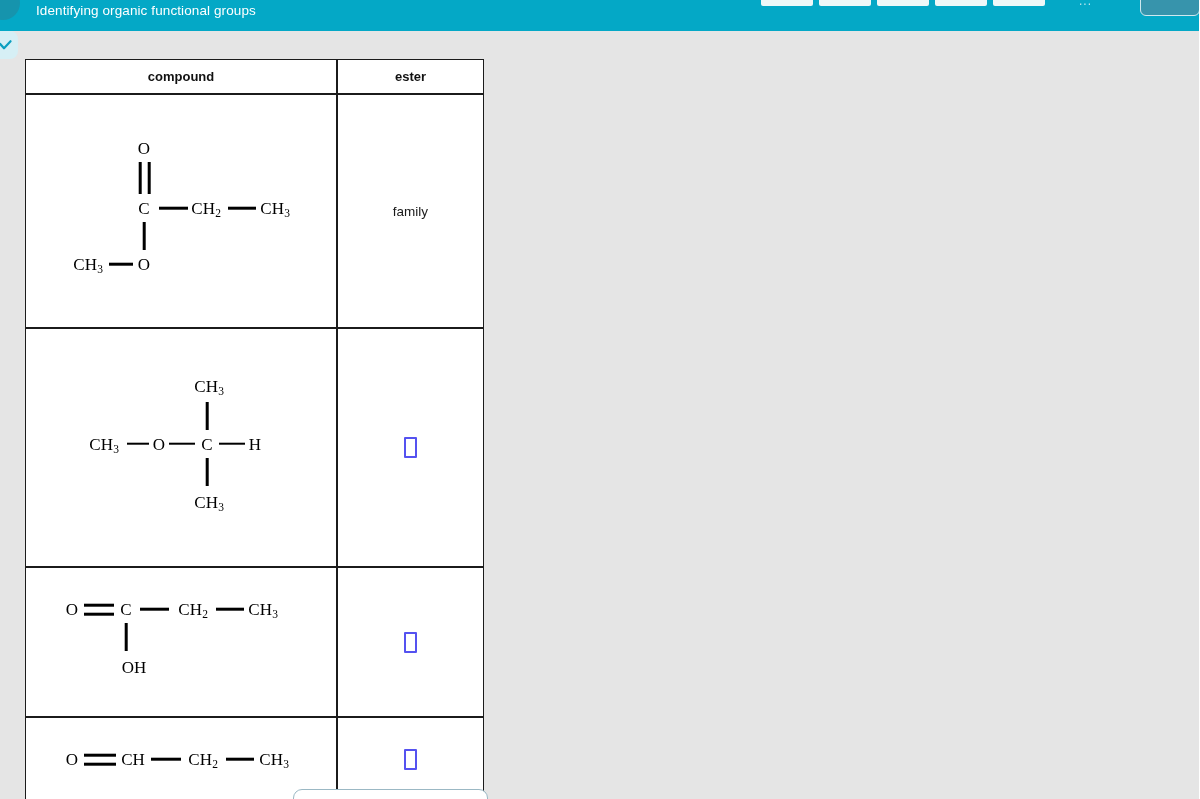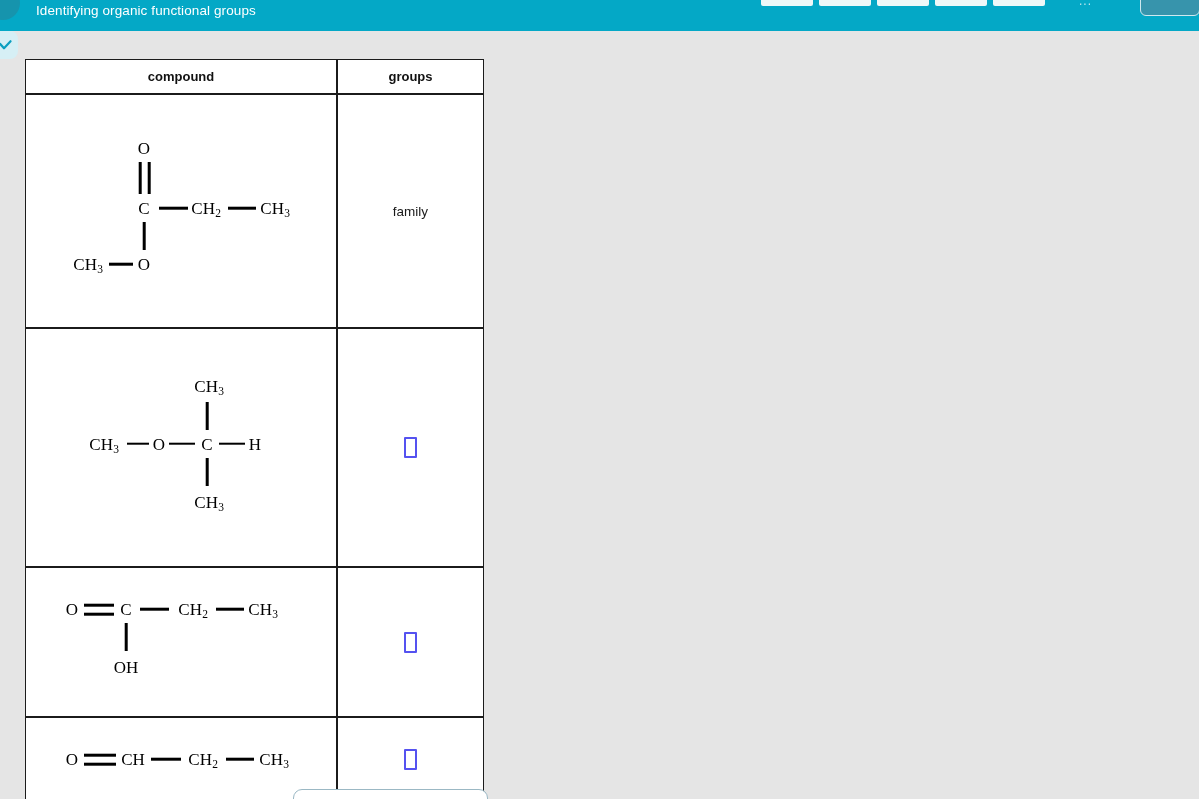--- a/index.html
+++ b/index.html
@@ -243,21 +243,21 @@
 
   <div class="sheet">
     <table class="qtable">
       <colgroup>
         <col class="c-compound">
         <col class="c-family">
       </colgroup>
       <thead>
         <tr>
           <th class="hcell">compound</th>
-          <th class="hcell">groups</th>
+          <th class="hcell">ester</th>
         </tr>
       </thead>
       <tbody>
 
         <tr>
           <td class="compound-cell h-r1">
             <div class="struct" style="width:260px;height:170px;">
 
               <div class="bond-v" style="left:89px; top:36px; height:32px;"></div>
               <div class="bond-v" style="left:98px; top:36px; height:32px;"></div>
@@ -318,21 +318,21 @@
               <div class="bond-h" style="left:84px; top:22px; width:29px;"></div>
 
               <div class="bond-h" style="left:160px; top:22px; width:28px;"></div>
 
               <div class="bond-v" style="left:70px; top:36px; height:28px;"></div>
 
               <div class="atom" style="left:16px;  top:22px;">O</div>
               <div class="atom" style="left:70px;  top:22px;">C</div>
               <div class="atom" style="left:137px; top:22px;">CH<sub>2</sub></div>
               <div class="atom" style="left:207px; top:22px;">CH<sub>3</sub></div>
-              <div class="atom" style="left:70px;  top:80px;font-family:Liberation Serif, serif;">OH</div>
+              <div class="atom" style="left:78px;  top:80px;font-family:Liberation Serif, serif;">OH</div>
             </div>
           </td>
           <td class="family-cell h-r3">
             <span class="answer-box"></span>
           </td>
         </tr>
 
         <tr>
           <td class="compound-cell h-r4">
             <div class="struct" style="width:250px;height:44px;">

